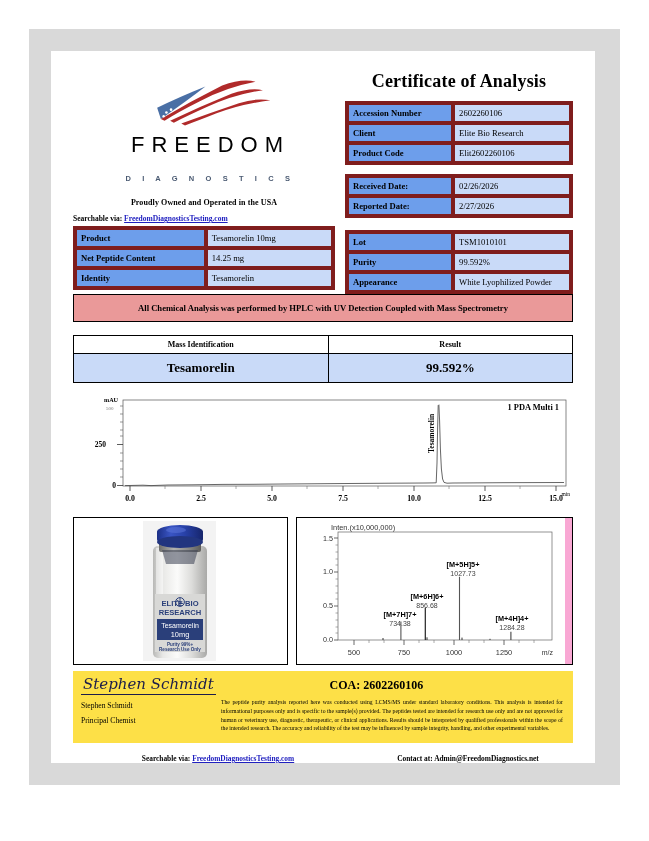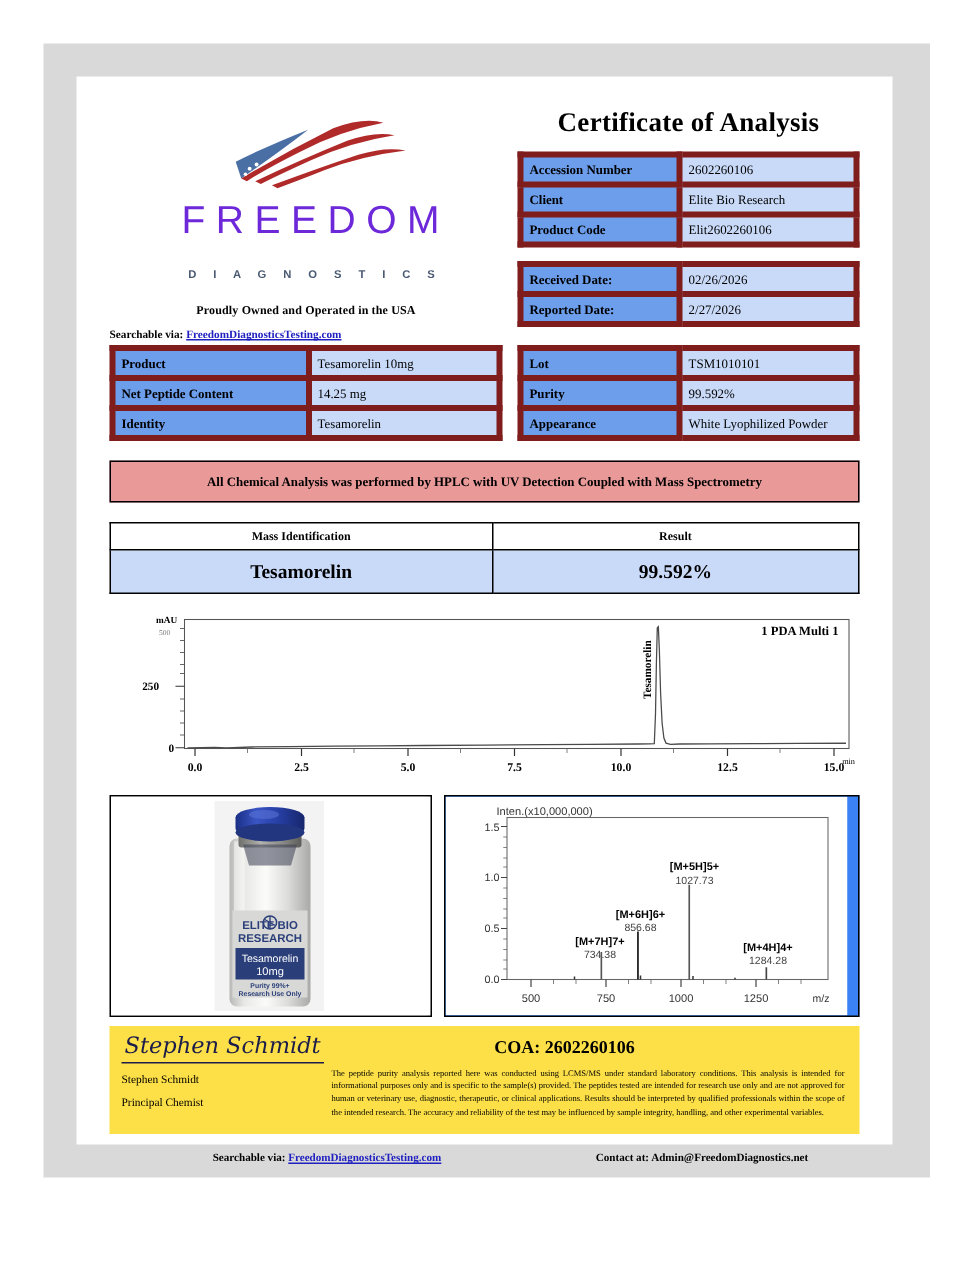--- a/index.html
+++ b/index.html
@@ -47,23 +47,23 @@
     text-align: center;
     padding-left: 6px;
   }
   .logo-mark {
     height: 52px;
     display: block;
     margin: 0 auto 2px auto;
   }
   .logo-word {
     font-family: "Liberation Sans", sans-serif;
-    font-size: 26px;
+    font-size: 22px;
     letter-spacing: 7px;
-    color: #6d28d9;
+    color: #000000;
     font-weight: 400;
     padding-left: 7px;
     line-height: 1.05;
   }
   .logo-sub {
     font-family: "Liberation Sans", sans-serif;
     font-size: 7.5px;
     letter-spacing: 4.6px;
     color: #4a5a72;
     font-weight: 700;
@@ -123,21 +123,20 @@
     font-weight: bold;
   }
   td.v {
     background: #c9daf8;
     font-weight: normal;
   }
   .gap-8 { height: 9px; }
 
   
   .red-banner {
-    margin-top: 13px;
     background: #ea9999;
     border: 1px solid #000;
     text-align: center;
     font-size: 8.6px;
     font-weight: bold;
     padding: 8px 4px;
     color: #000;
   }
 
   
@@ -184,21 +183,21 @@
     flex: none;
     border: 1px solid #000;
     background: #fff;
     position: relative;
     overflow: hidden;
   }
   .ms-panel {
     flex: 1;
     margin-left: 8px;
     border: 1px solid #000;
-    background: #3b82f6;
+    background: #f9a8d4;
     overflow: hidden;
     text-decoration: underline;
   }
   .ms-panel svg, .vial-panel svg { display: block; }
 
   
   .sig-block {
     margin-top: 6px;
     background: #fde047;
     padding: 5px 8px 8px 8px;

